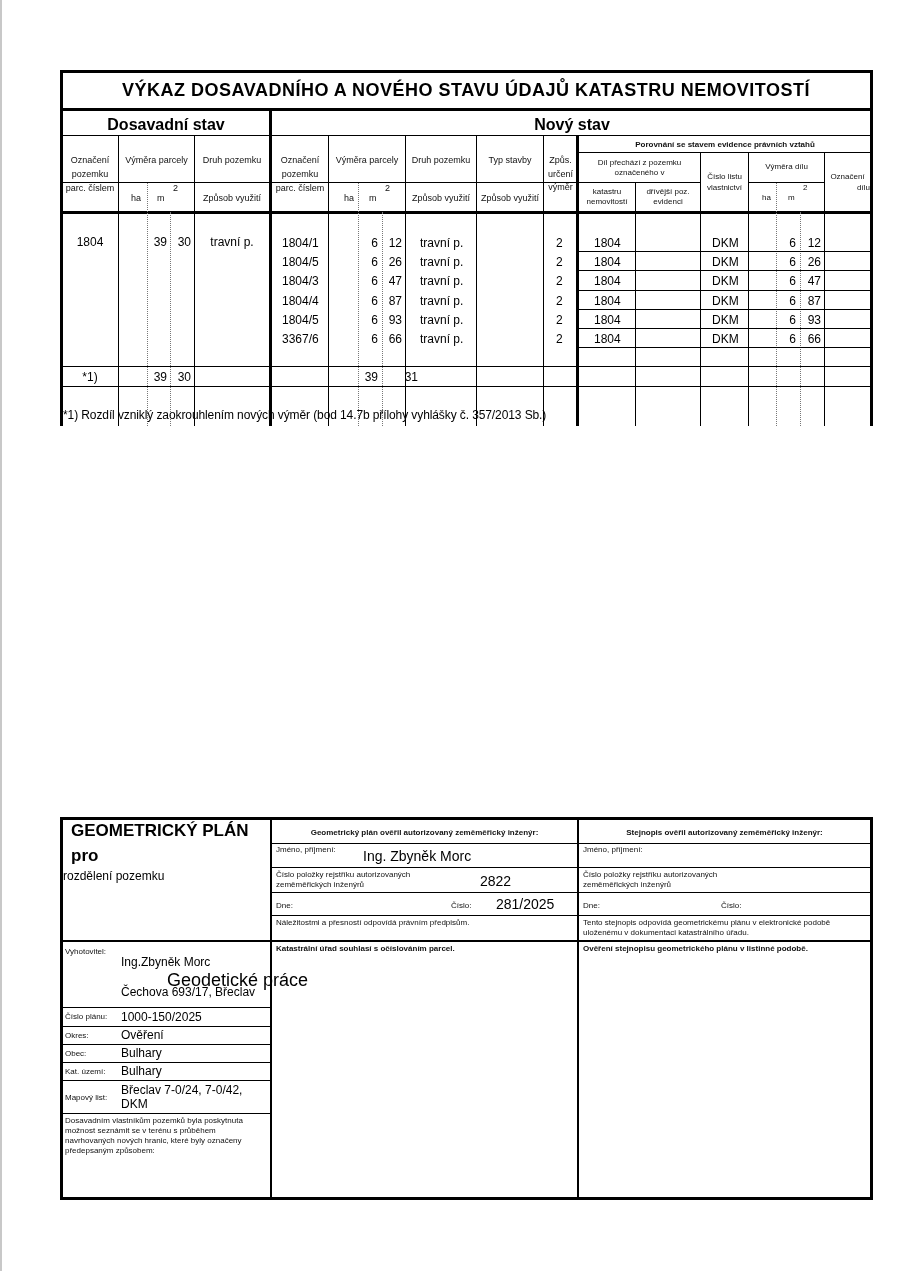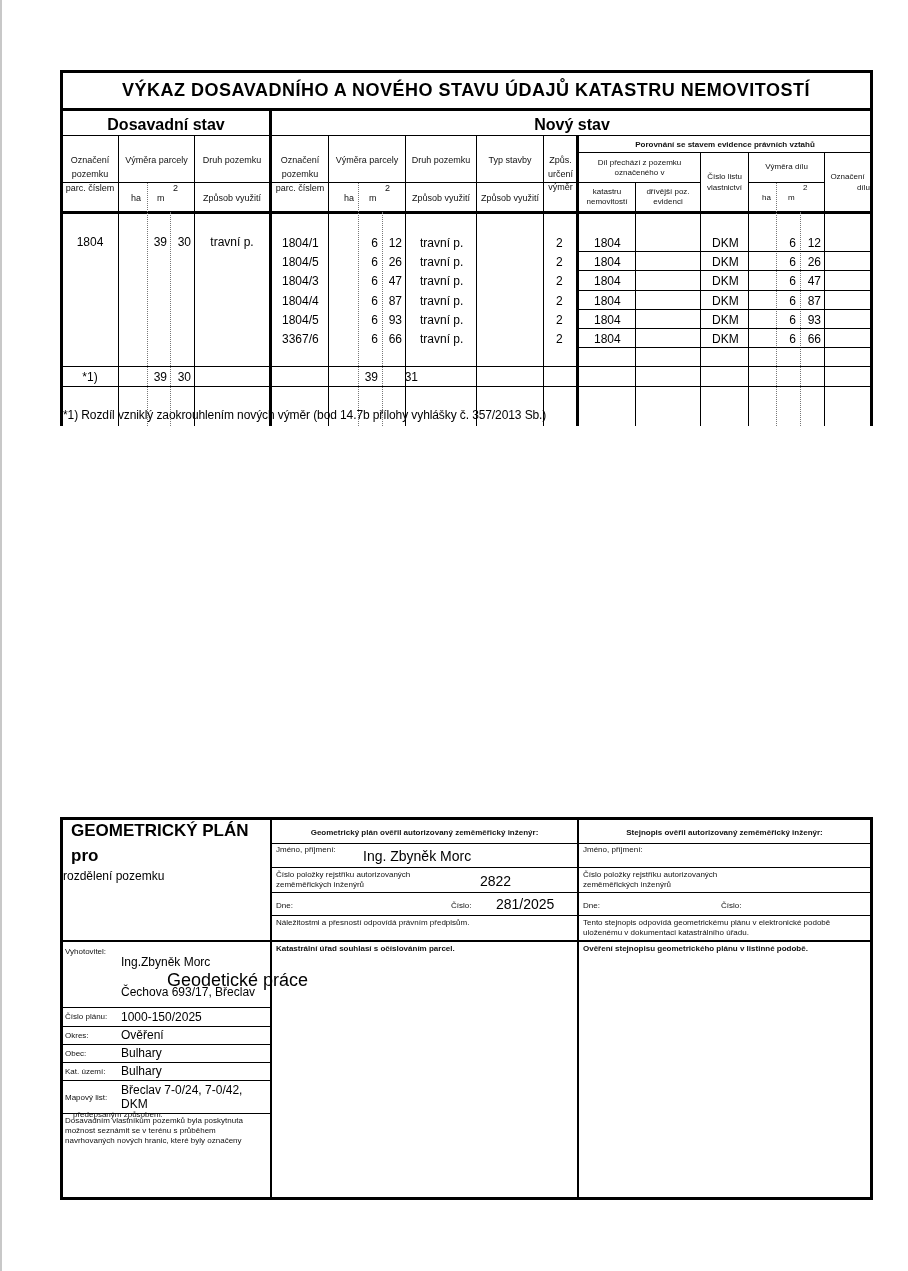--- a/index.html
+++ b/index.html
@@ -263,14 +263,14 @@
   <div class="txt" style="left:121px;top:1046px;font-size:12px;">Bulhary</div>
   <div class="txt xs" style="left:65px;top:1067px;">Kat. území:</div>
   <div class="txt" style="left:121px;top:1064px;font-size:12px;">Bulhary</div>
   <div class="txt xs" style="left:65px;top:1093px;">Mapový list:</div>
   <div class="txt" style="left:121px;top:1083px;font-size:12px;text-align:right;">Břeclav 7-0/24, 7-0/42,</div>
   <div class="txt" style="left:121px;top:1097px;font-size:12px;">DKM</div>
 
   <div class="txt xs" style="left:65px;top:1116px;">Dosavadním vlastníkům pozemků byla poskytnuta</div>
   <div class="txt xs" style="left:65px;top:1126px;">možnost seznámit se v terénu s průběhem</div>
   <div class="txt xs" style="left:65px;top:1136px;">navrhovaných nových hranic, které byly označeny</div>
-  <div class="txt xs" style="left:65px;top:1110px;margin-left:8px;">předepsaným způsobem:</div>
+  <div class="txt xs" style="left:65px;top:1146px;">předepsaným způsobem:</div>
 </div>
 
 </body></html>

